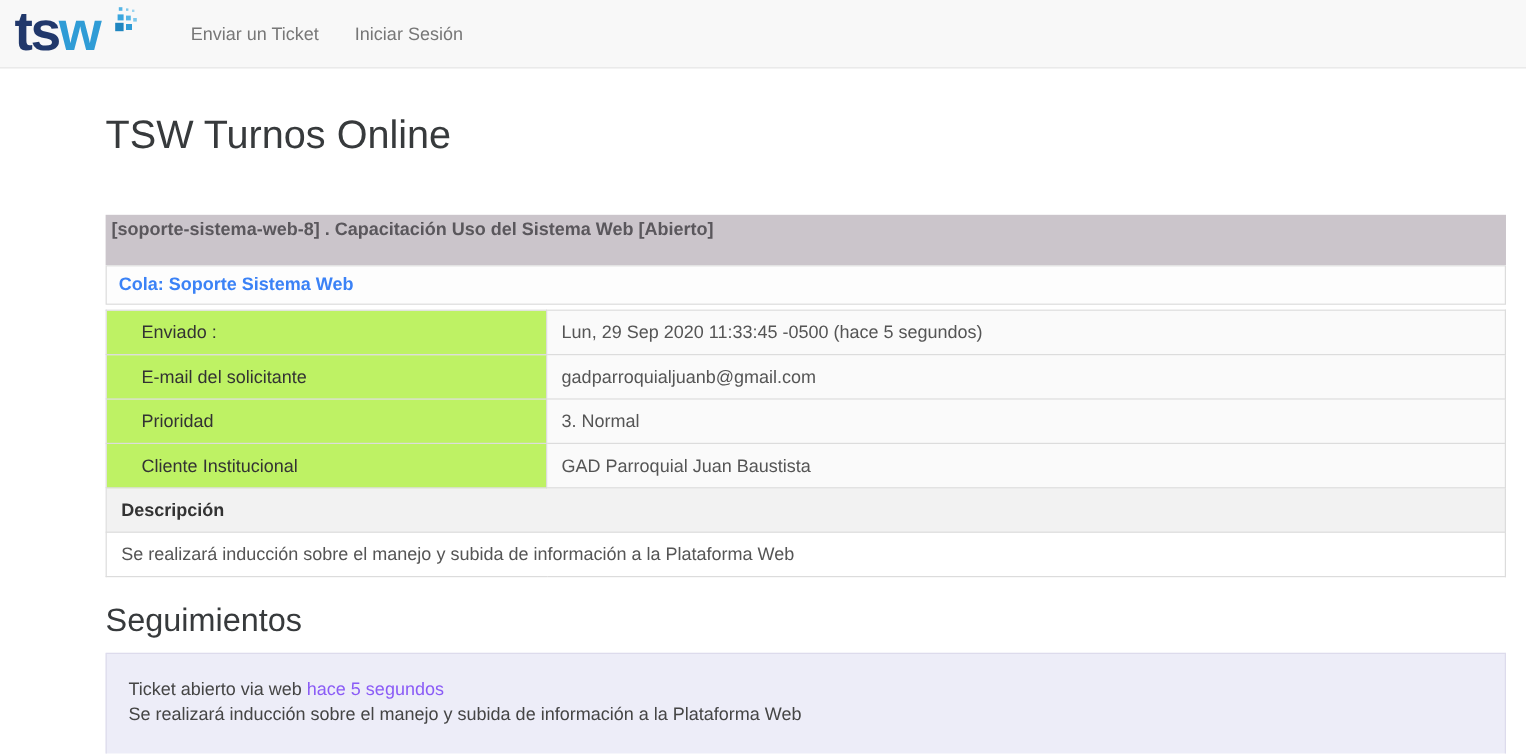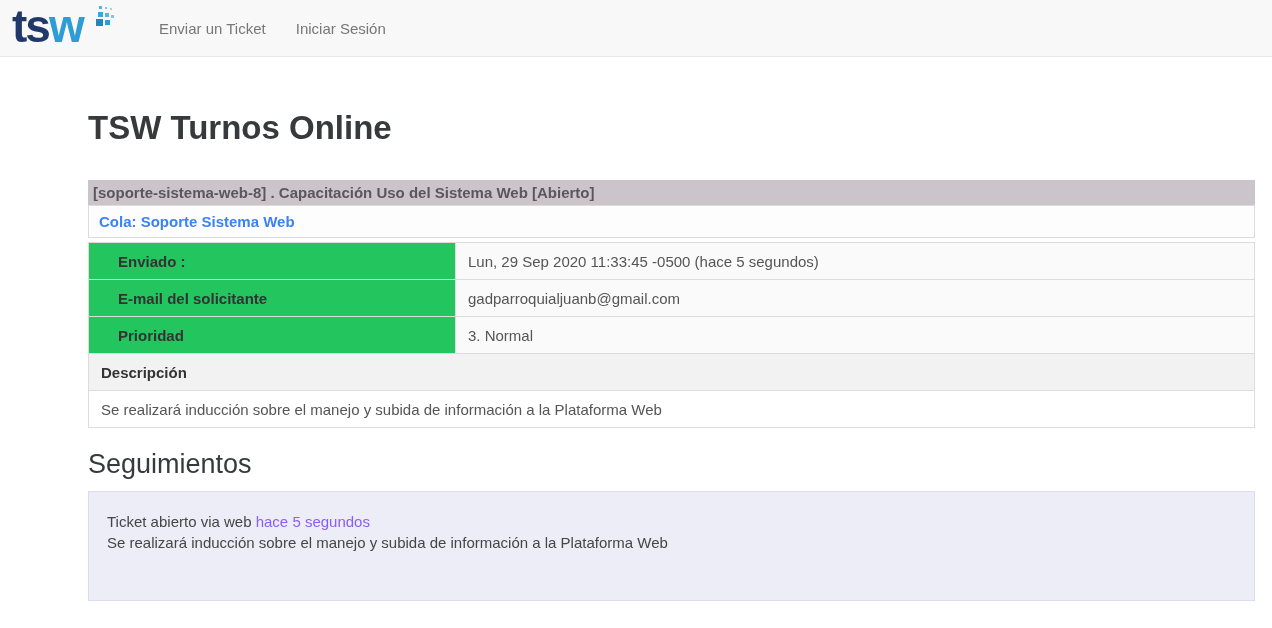--- a/index.html
+++ b/index.html
@@ -42,31 +42,31 @@
   .nav-links { display: flex; align-items: center; margin-left: 24px; justify-content: space-between; }
   .nav-link {
     color: #777777; font-size: 15px; text-decoration: none;
     padding: 10px 15px; cursor: pointer; white-space: nowrap;
   }
 
   
   .container { width: 1167px; margin-left: 88px; }
 
   h1.page-title {
-    margin-top: 49px;
-    font-size: 33px; font-weight: 700; color: #373a3c;
+    margin-top: 33px;
+    font-size: 33px; font-weight: 400; color: #373a3c;
     line-height: 44px;
   }
 
   .ticket-header-bar {
-    margin-top: 30px;
+    margin-top: 45px;
     background: #cbc5cb;
     color: #5a575c;
     font-size: 15px; font-weight: 700;
-    height: 25px; line-height: 25px;
+    height: 42px; line-height: 25px;
     padding-left: 5px;
     white-space: nowrap; overflow: hidden;
   }
   .queue-row {
     background: #fdfdfd;
     border: 1px solid #dcdcdc;
     color: #3b82f6;
     font-size: 15px; font-weight: 700;
     padding: 6px 10px;
     line-height: 19px;
@@ -81,22 +81,22 @@
   }
   table.ticket-table th, table.ticket-table td {
     border: 1px solid #dcdcdc;
     padding: 9px 12px;
     height: 37px;
     text-align: left;
     vertical-align: middle;
   }
   table.ticket-table th {
     width: 367px;
-    font-weight: 700; color: #333333;
-    background: #22c55e;
+    font-weight: 400; color: #333333;
+    background: #bef264;
     padding-left: 29px;
   }
   table.ticket-table td { color: #555555; background: #fafafa; }
   tr.desc-label-row td {
     background: #f2f2f2; color: #333333; font-weight: 700;
   }
   tr.desc-text-row td { background: #ffffff; color: #555555; }
 
   h2.followups-title {
     margin-top: 18px;
@@ -150,20 +150,24 @@
         <td>Lun, 29 Sep 2020 11:33:45 -0500 (hace 5 segundos)</td>
       </tr>
       <tr>
         <th>E-mail del solicitante</th>
         <td>gadparroquialjuanb@gmail.com</td>
       </tr>
       <tr>
         <th>Prioridad</th>
         <td>3. Normal</td>
       </tr>
+      <tr>
+        <th>Cliente Institucional</th>
+        <td>GAD Parroquial Juan Baustista</td>
+      </tr>
       <tr class="desc-label-row">
         <td colspan="2">Descripción</td>
       </tr>
       <tr class="desc-text-row">
         <td colspan="2">Se realizará inducción sobre el manejo y subida de información a la Plataforma Web</td>
       </tr>
     </tbody>
   </table>
 
   <h2 class="followups-title">Seguimientos</h2>

